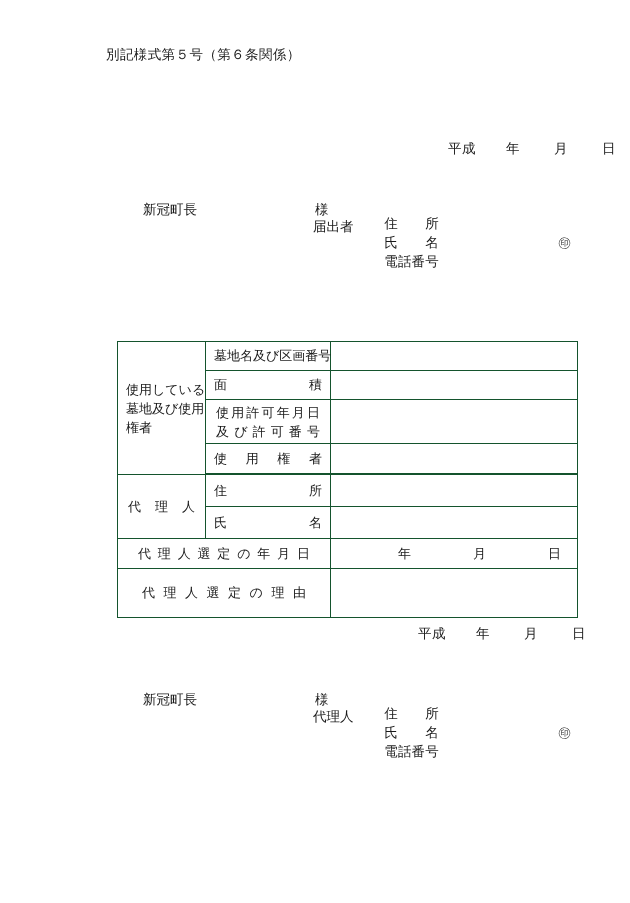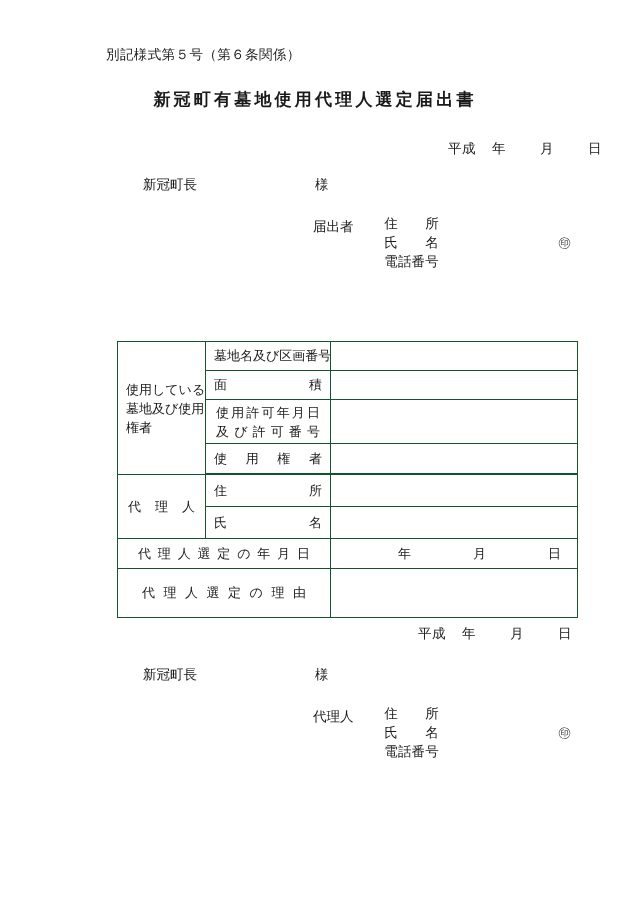--- a/index.html
+++ b/index.html
@@ -44,32 +44,33 @@
     white-space: nowrap;
   }
 
   
   .date-line {
     position: absolute;
     font-size: 13.5px;
     white-space: nowrap;
     letter-spacing: 0.5px;
   }
-  .date-line .era { margin-right: 16px; }
+  .date-line .era { margin-right: 30px; }
   .date-line .unit { margin-right: 34px; }
   .date-line .unit:last-child { margin-right: 0; }
 
   .date-top { left: 448px; top: 140px; }
   .date-bottom { left: 418px; top: 625px; }
 
   
   .addressee {
     position: absolute;
     font-size: 13.5px;
     white-space: nowrap;
+    margin-top: 25px;
   }
   .addressee .sama { margin-left: 118px; }
   .addressee-top { left: 143px; top: 176px; }
   .addressee-bottom { left: 143px; top: 666px; }
 
   
   .party-block {
     position: absolute;
     font-size: 13.5px;
     white-space: nowrap;
@@ -174,21 +175,20 @@
   }
   .date-cells span { margin-left: 62px; }
 </style>
 </head>
 <body>
 
 <div class="page">
 
   <div class="form-code">別記様式第５号（第６条関係）</div>
 
-  <div class="doc-title">新冠町有墓地使用代理人選定届出書</div>
 
   <div class="date-line date-top">
     <span class="era">平成</span><span class="unit">年</span><span class="unit">月</span><span class="unit">日</span>
   </div>
 
   <div class="addressee addressee-top">
     <span>新冠町長</span><span class="sama">様</span>
   </div>
 
   <div class="party-block party-top">

